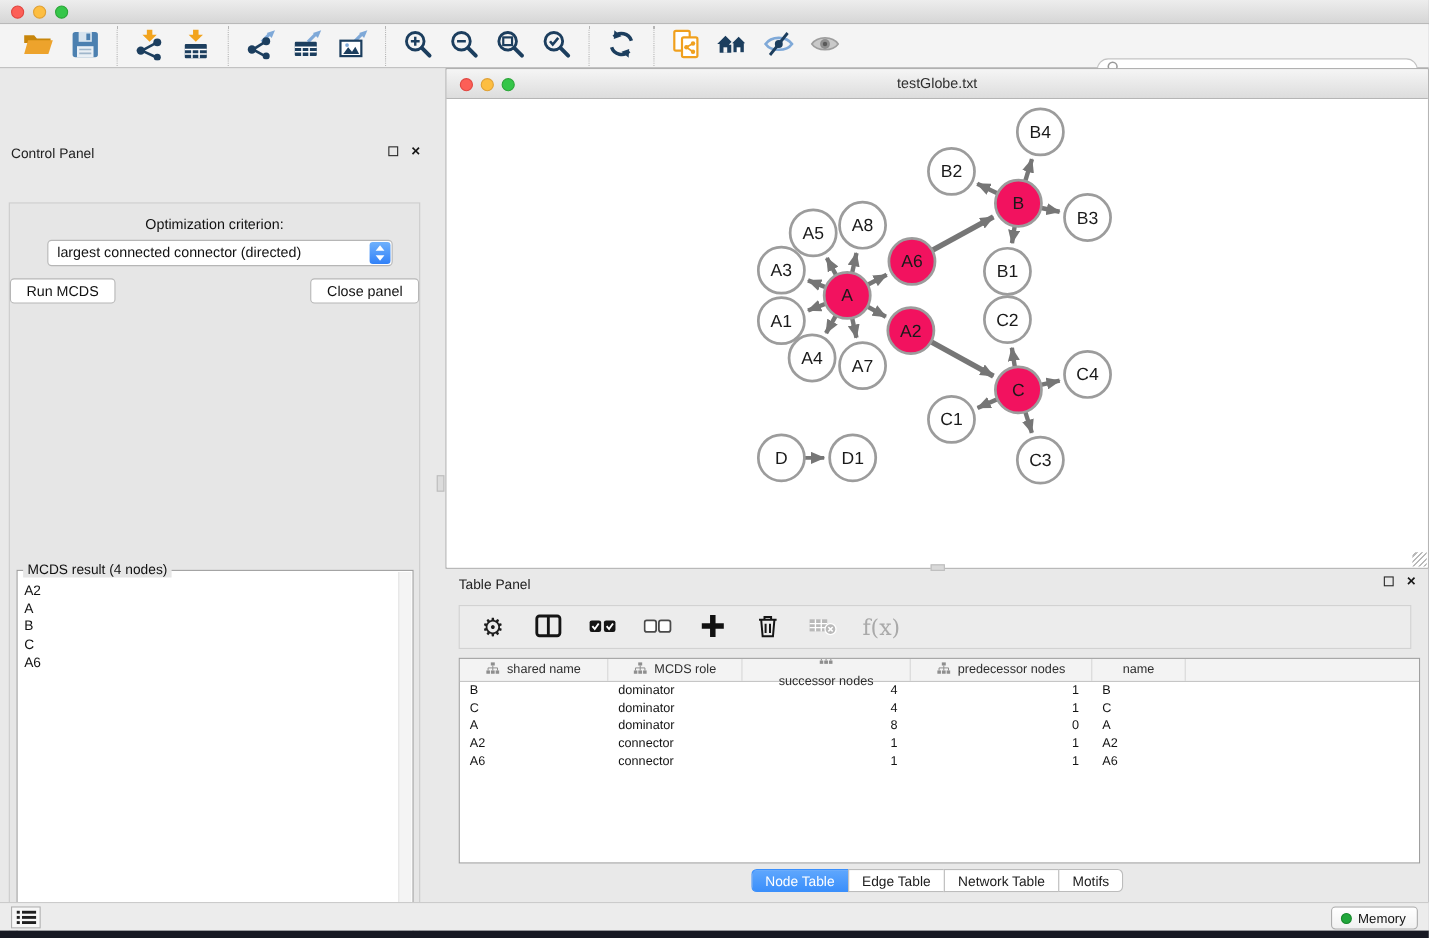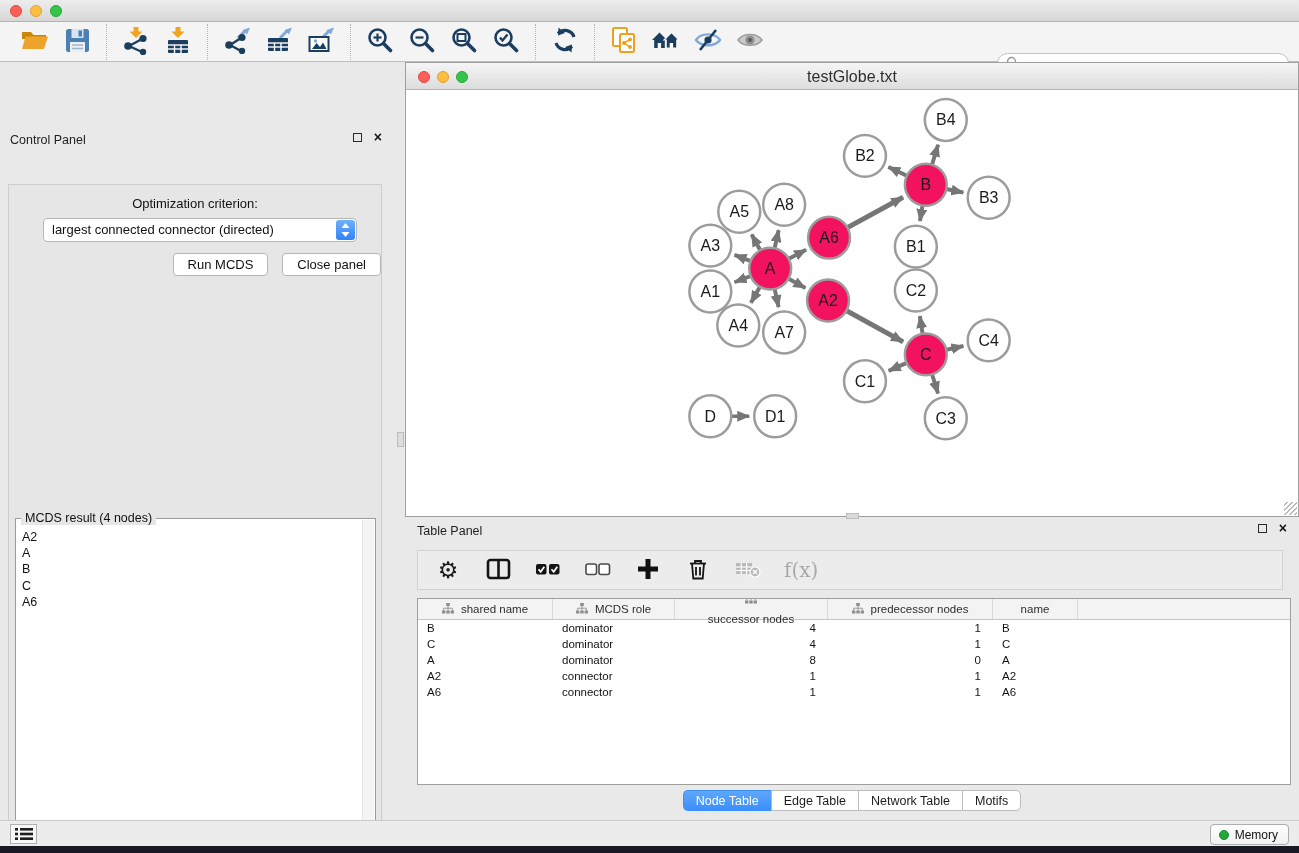--- a/index.html
+++ b/index.html
@@ -44,37 +44,37 @@
   .seg-btn.active{background:linear-gradient(#5fa7fd,#3b8ffb);border-color:#3b8ffb;color:#fff;}
   #cp-tabs{position:absolute;left:0;right:0;top:33px;display:flex;justify-content:center;}
   .cp-content{position:absolute;left:8px;top:60px;width:374px;height:678px;background:#e6e6e6;
     border:1px solid #cdcdcd;}
   .opt-label{position:absolute;left:0;right:0;top:11px;text-align:center;font-size:13px;color:#111;}
   .dropdown{position:absolute;left:34px;top:33px;width:314px;height:24px;background:#fff;
     border:1px solid #b6b6b6;border-radius:4px;font-size:13px;line-height:22px;padding-left:8px;
     color:#111;cursor:default;}
   .dropdown .stepper{position:absolute;right:1px;top:1px;bottom:1px;width:19px;border-radius:3px;
     background:linear-gradient(#6fb1fc,#3181f8);display:flex;align-items:center;justify-content:center;}
-  .cp-buttons{position:absolute;left:0;right:0;top:68px;display:flex;justify-content:flex-end;gap:14px;}
+  .cp-buttons{position:absolute;left:0;right:0;top:68px;display:flex;justify-content:space-between;gap:14px;}
   .push-btn{height:23px;padding:0 14px;background:#fff;border:1px solid #b6b6b6;border-radius:4px;
     font-size:13px;color:#111;font-family:inherit;cursor:default;}
   .result-box{position:absolute;left:6px;top:333px;width:361px;height:338px;background:#fff;
     border:1px solid #9b9b9b;}
   .result-legend{position:absolute;left:5px;top:-8px;background:#e6e6e6;padding:0 4px;
     font-size:12.5px;color:#111;}
   .result-list{position:absolute;left:0;top:10px;right:14px;bottom:0;overflow:hidden;}
   .result-item{font-size:12.5px;line-height:16.2px;padding-left:6px;color:#111;}
   .result-scroll{position:absolute;right:1px;top:1px;bottom:1px;width:12px;background:#f4f4f4;
     border-left:1px solid #e4e4e4;}
   
   .net-window{position:absolute;left:405px;top:0px;width:894px;height:455px;background:#fff;
     border:1px solid #9f9f9f;}
   .net-titlebar{position:absolute;left:0;top:0;right:0;height:27px;
     background:linear-gradient(#f5f5f5,#dddddd);border-bottom:1px solid #b5b5b5;}
-  .net-titlebar .title{position:absolute;left:0;right:0;top:5px;text-align:center;font-size:16px;color:#2e2e2e;}
+  .net-titlebar .title{position:absolute;left:0;right:0;top:5px;text-align:center;font-size:13px;color:#2e2e2e;}
   .net-lights{position:absolute;left:12px;top:8px;display:flex;gap:7px;}
   .net-canvas{position:absolute;left:0;top:27px;right:0;bottom:0;background:#fff;}
   .net-canvas svg{position:absolute;left:0;top:0;width:100%;height:100%;}
   .resize-grip{position:absolute;right:1px;bottom:1px;width:13px;height:13px;
     background:repeating-linear-gradient(135deg,transparent 0 2px,#b9b9b9 2px 3.5px);}
   .hscroll-nub{position:absolute;left:440px;bottom:-3px;width:13px;height:6px;background:#d9d9d9;
     border:1px solid #bdbdbd;}
   .vscroll-nub{position:absolute;left:397px;top:370px;width:7px;height:15px;background:#dcdcdc;
     border:1px solid #bcbcbc;}
   .workspace{position:absolute;left:0;top:62px;width:1299px;height:758px;}

